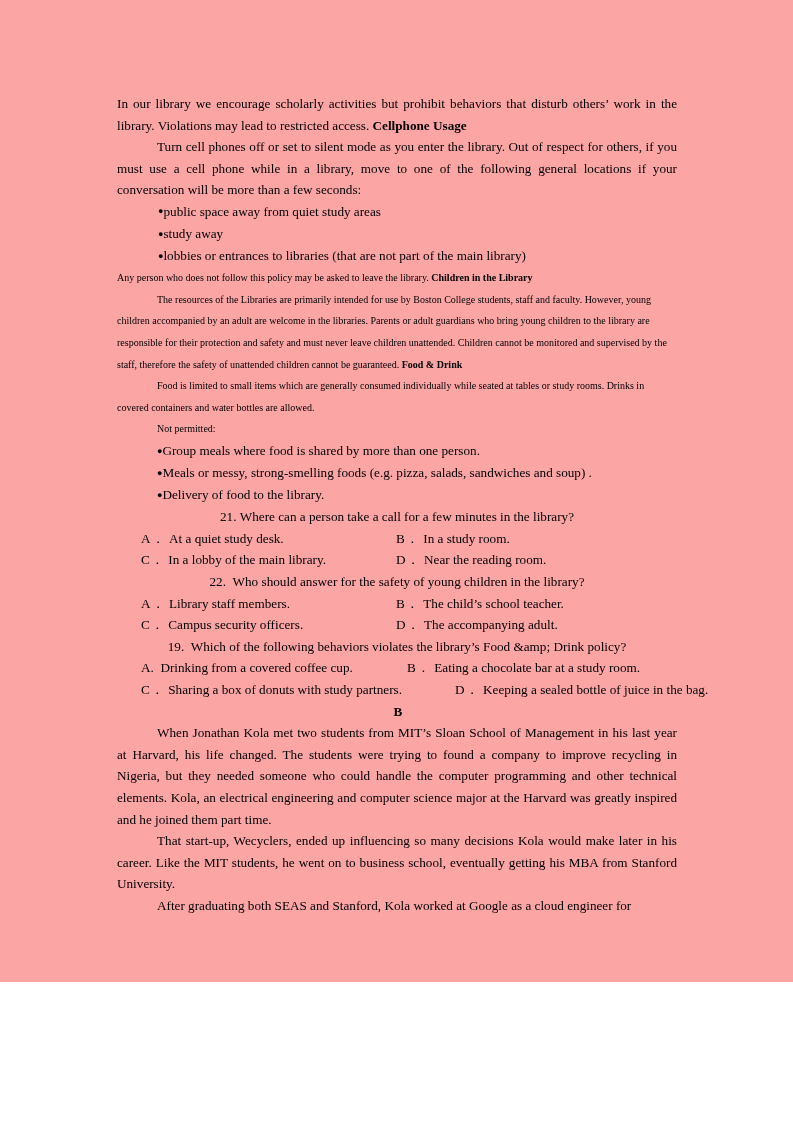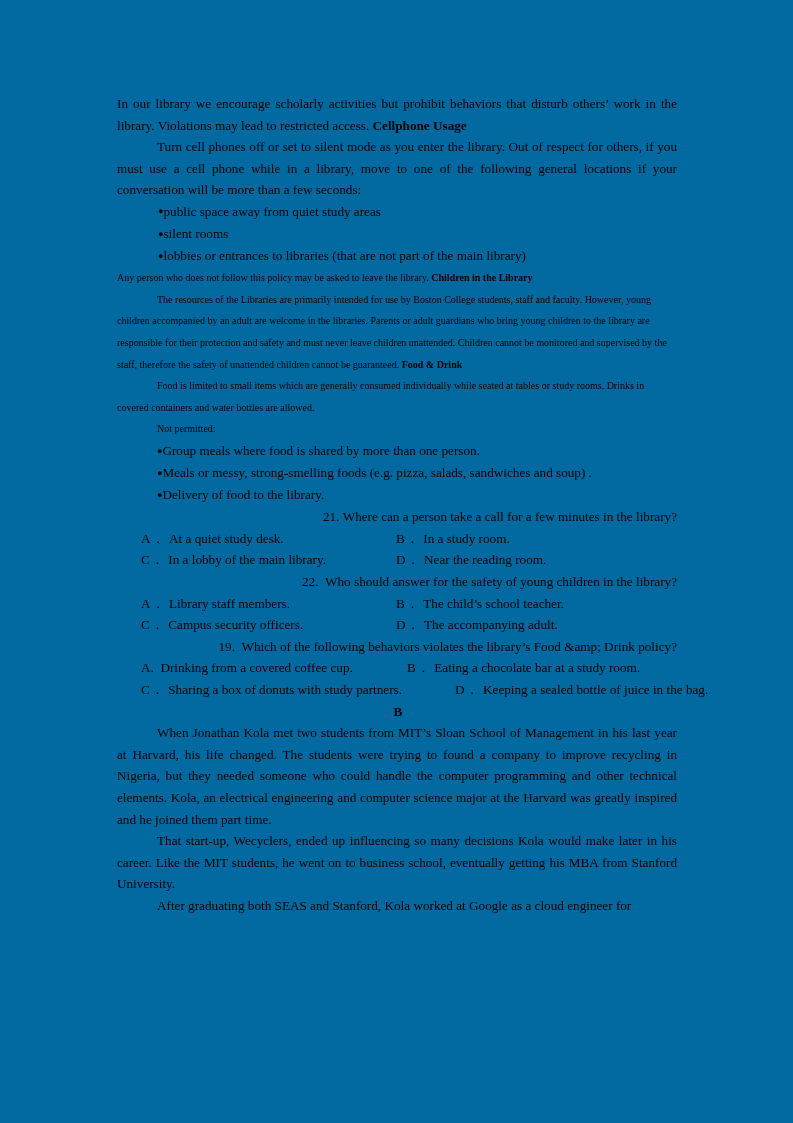--- a/index.html
+++ b/index.html
@@ -13,22 +13,22 @@
     position: relative;
     font-family: "Liberation Serif", "DejaVu Serif", serif;
     color: #000000;
     overflow: hidden;
   }
   .page {
     position: absolute;
     left: 0;
     top: 0;
     width: 793px;
-    height: 1123px;
-    background: #0369a1;
+    height: 982px;
+    background: #fca5a5;
   }
   .content {
     position: absolute;
     left: 117px;
     top: 93px;
     width: 560px;
   }
   .para {
     font-size: 13.2px;
     line-height: 21.6px;
@@ -71,21 +71,21 @@
     content: "\25CF";
     font-size: 9px;
     vertical-align: 1.5px;
     margin-right: 0px;
   }
   b, .bold { font-weight: bold; }
   .qline {
     font-size: 13.2px;
     line-height: 21.6px;
     margin: 0;
-    text-align: right;
+    text-align: center;
     white-space: nowrap;
   }
   .opt-row {
     font-size: 13.2px;
     line-height: 21.6px;
     margin: 0;
     position: relative;
     height: 21.6px;
   }
   .opt-a {
@@ -131,21 +131,21 @@
 
 <div class="page">
   <div class="content">
 
     <p class="para"><span>In our library we encourage scholarly activities but prohibit behaviors that disturb others’ work in the library. Violations  may lead to restricted access. </span><b>Cellphone Usage</b></p>
 
     <p class="para indent">Turn cell phones off or set to silent  mode as you enter the library.  Out of respect for others, if you must use a cell phone while in a library, move to one of the following  general locations if your conversation will be more than a few seconds:</p>
 
     <ul class="bullet-group-a">
       <li><span class="bullet-dot"></span><span>public space away from quiet  study areas</span></li>
-      <li><span class="bullet-dot"></span><span>silent rooms</span></li>
+      <li><span class="bullet-dot"></span><span>study away</span></li>
       <li><span class="bullet-dot"></span><span>lobbies  or entrances to libraries (that are not part of the main library)</span></li>
     </ul>
 
     <p class="para-left"><span>Any person who does not follow this policy may be asked to leave the library. </span><b>Children in the Library</b></p>
 
     <p class="para-left indent"><span>The resources of the Libraries are primarily intended for use by Boston College students, staff and faculty. However, young children accompanied by an adult are welcome in the libraries. Parents or adult guardians who bring young children to the library are responsible for their protection and safety and must never leave children unattended. Children  cannot be monitored and supervised by the staff, therefore the safety of unattended children cannot be guaranteed. </span><b>Food &amp; Drink</b></p>
 
     <p class="para-left indent">Food is limited  to small items which are generally consumed individually  while seated at tables or study rooms. Drinks in covered containers and water bottles are allowed.</p>
 
     <p class="para-left indent">Not permitted:</p>

